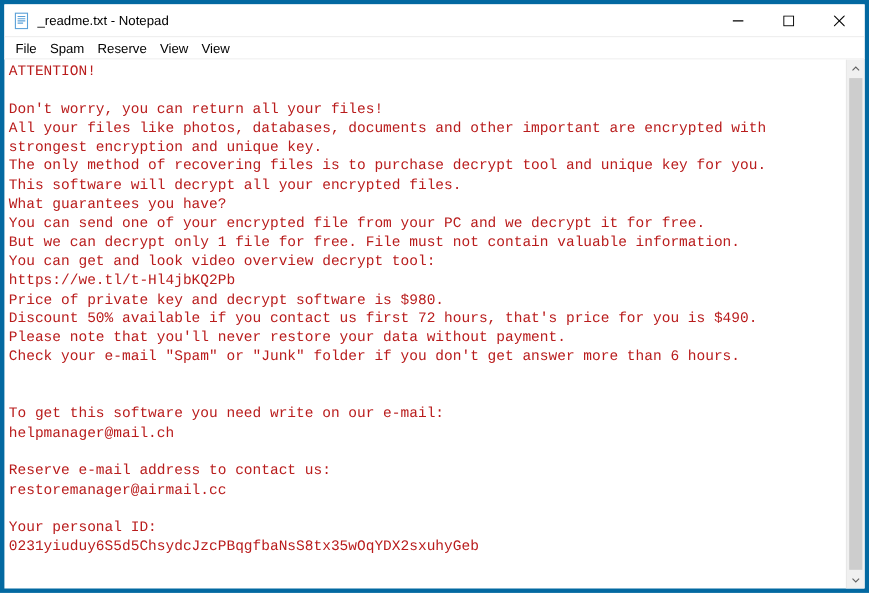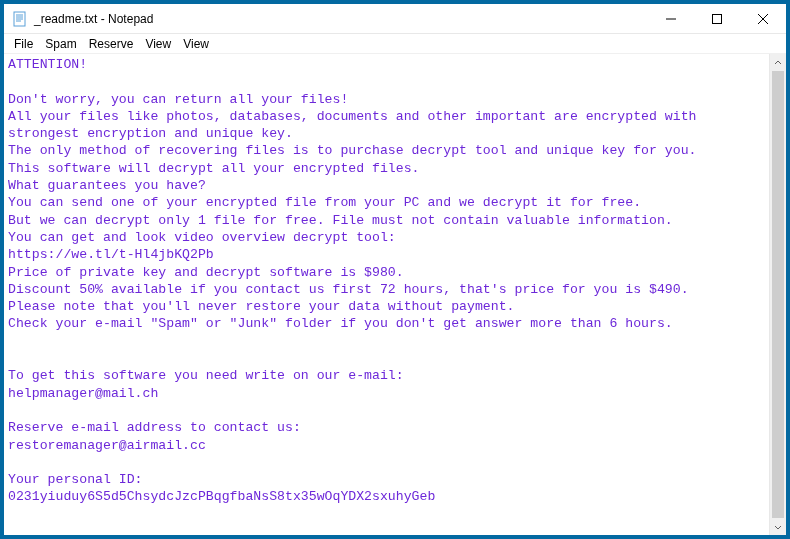--- a/index.html
+++ b/index.html
@@ -72,21 +72,21 @@
       overflow: hidden;
     }
     .text-area {
       flex: 1;
       font-family: Consolas, "Courier New", monospace;
       font-size: 13.2px;
       line-height: 17.3px;
       white-space: pre-wrap;
       word-wrap: break-word;
       padding: 2px 4px;
-      color: #6d28d9;
+      color: #b91c1c;
       overflow: hidden;
       border: none;
       outline: none;
       resize: none;
     }
     .scrollbar {
       width: 17px;
       background: #f0f0f0;
       display: flex;
       flex-direction: column;

